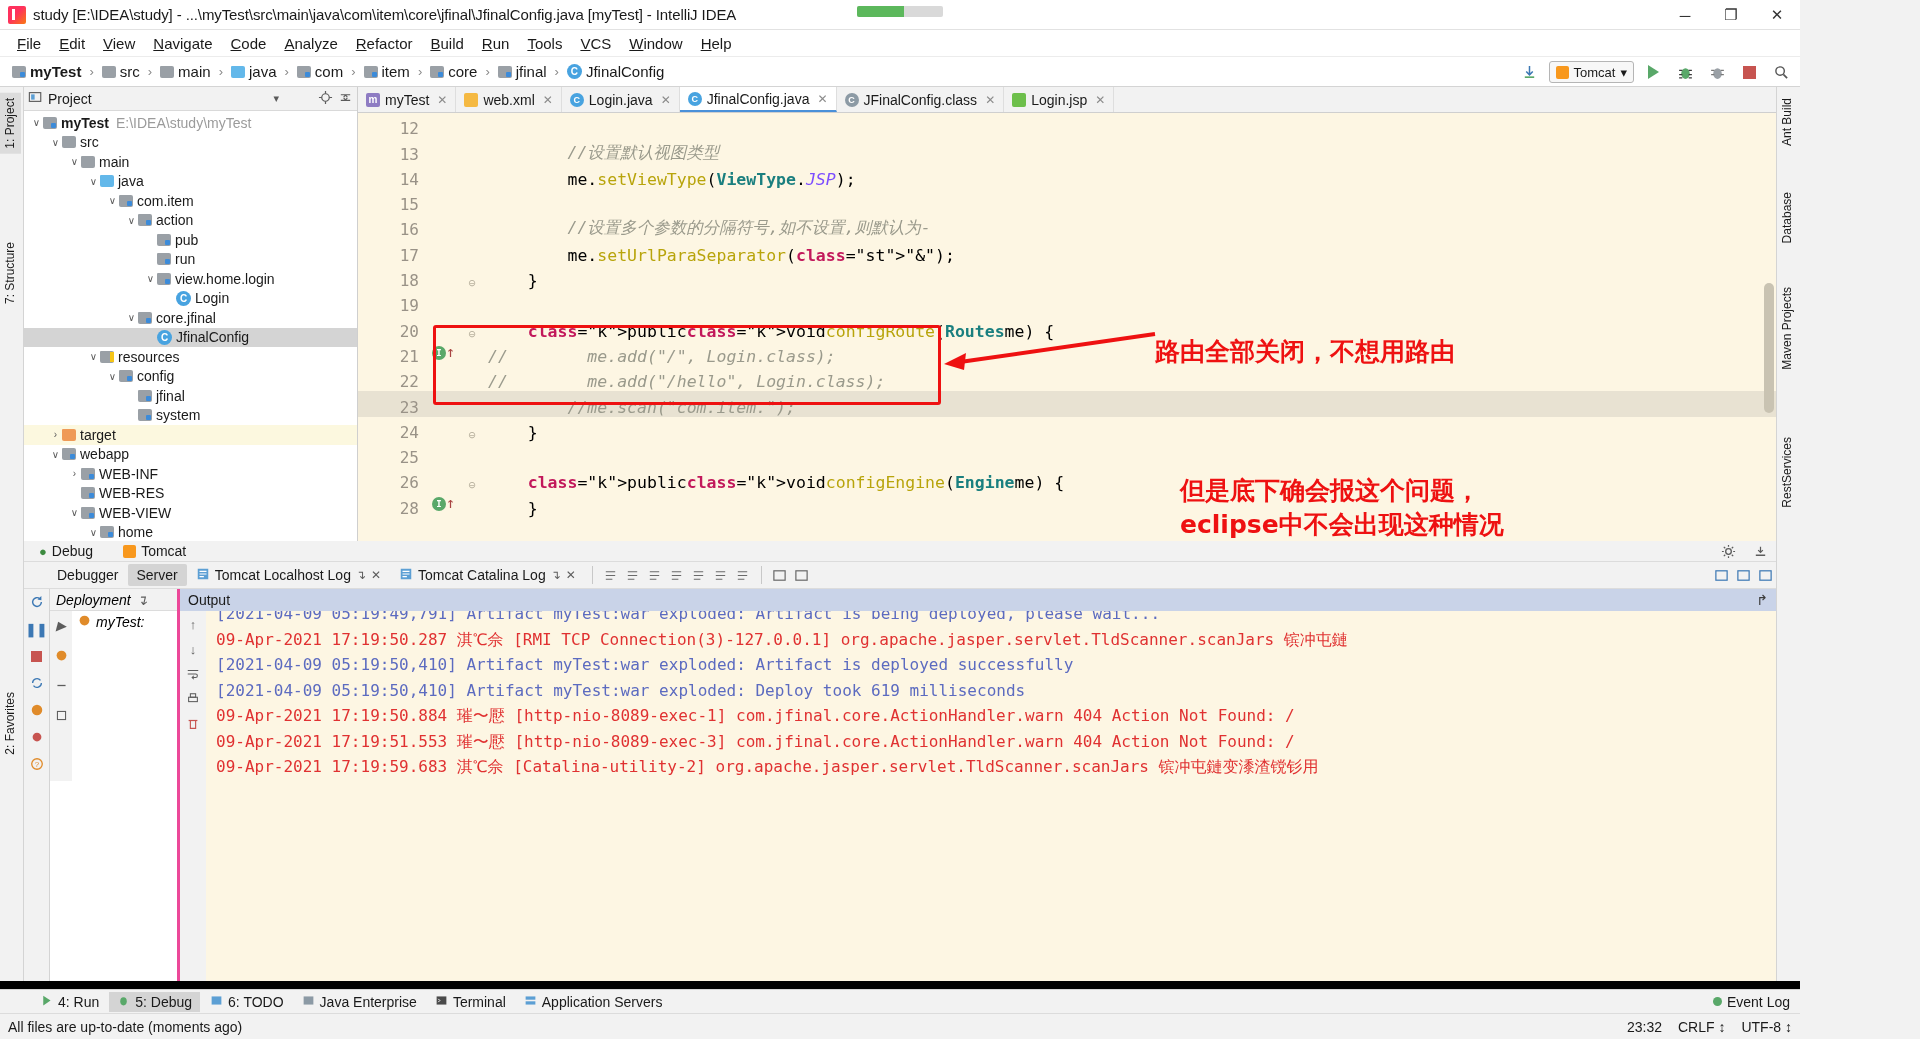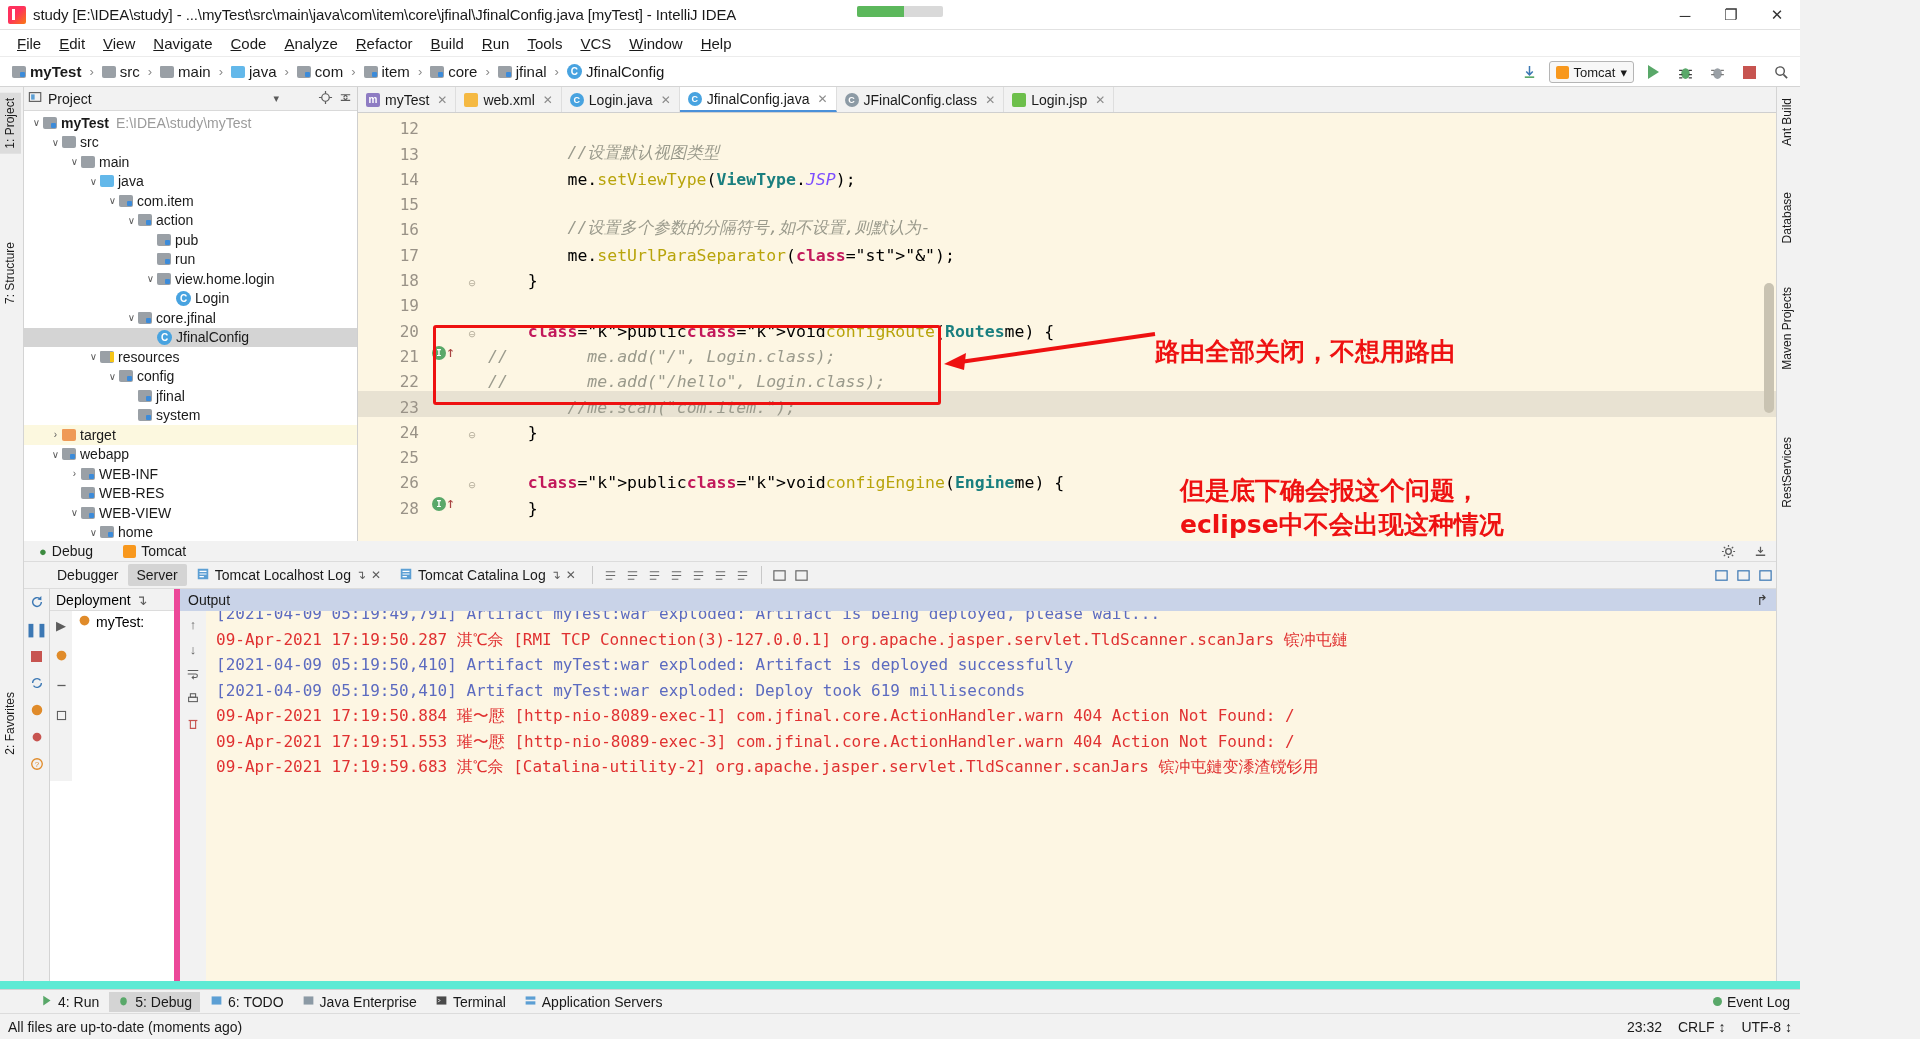--- a/index.html
+++ b/index.html
@@ -4,21 +4,21 @@
 <style>
   * { box-sizing: border-box; }
   html, body {
     margin: 0; padding: 0;
     width: 1920px; height: 1039px;
     overflow: hidden;
     font-family: "Liberation Sans", sans-serif;
     background: #f2f2f2;
     -webkit-font-smoothing: antialiased;
   }
-  .app { position: relative; width: 1800px; height: 1039px; background: #5eead4; }
+  .app { position: relative; width: 1800px; height: 1039px; background: #000000; }
 
   
   .titlebar {
     height: 30px; background: #ffffff; display: flex; align-items: center;
     border-bottom: 1px solid #e2e2e2; position: relative;
   }
   .titlebar .tb-icon {
     width: 18px; height: 18px; margin: 0 7px 0 8px; flex: 0 0 auto;
     background: linear-gradient(135deg,#fe315d 0%,#fe315d 45%,#f97a12 100%);
     border-radius: 2px; position: relative;
@@ -173,21 +173,21 @@
   .dbg-head { height: 21px; display: flex; align-items: center; gap: 12px; font-size: 14px;
               padding-left: 6px; color: #1a1a1a; border-bottom: 1px solid #dcdcdc; position: relative;}
   .dbg-head .gear { position: absolute; right: 40px; top: 3px; }
   .dbg-head .minim { position: absolute; right: 8px; top: 3px; }
   .dbg-tabs { height: 27px; display: flex; align-items: center; gap: 0; border-bottom: 1px solid #dcdcdc; padding-left: 24px;}
   .dtab { font-size: 14px; padding: 3px 9px; color: #1a1a1a; display:flex;align-items:center;gap:5px; white-space: nowrap;}
   .dtab.sel { background: #d4d4d4; border-radius: 2px; }
   .dsep { width: 1px; height: 18px; background: #c8c8c8; margin: 0 7px; }
   .tbtn { width: 22px; height: 20px; display:flex;align-items:center;justify-content:center; color:#5c5c5c; font-size:13px; }
   .dbg-body { flex: 1; display: flex; min-height: 0; }
-  .deploy-col { width: 130px; background: #fff; border-right: 6px solid #ec4899; }
+  .deploy-col { width: 130px; background: #fff; border-right: 3px solid #ec4899; font-style: italic; }
   .deploy-head { height: 22px; display:flex;align-items:center;gap:5px;padding-left:6px;font-size:14px;background:#f2f2f2;border-bottom:1px solid #dcdcdc;}
   .deploy-row { display:flex;align-items:center;gap:5px;padding:3px 6px;font-size:14px; }
   .out-col { flex: 1; display: flex; flex-direction: column; min-width: 0; }
   .out-head { height: 22px; background: #c9d3e8; display:flex;align-items:center;padding-left:8px;font-size:14px;color:#1a1a1a; position: relative;}
   .console { flex: 1; background: #fdf6e3; position: relative; overflow: hidden; font-family: "DejaVu Sans Mono", monospace; font-size: 16px; }
   .lrow { height: 25.5px; white-space: pre; padding-left: 10px; line-height: 25.5px; }
   .lrow.blue { color: #5c6bc0; }
   .lrow.red { color: #e03131; }
   .vtoolcol { width: 26px; background: #f2f2f2; display:flex;flex-direction:column;align-items:center;padding-top:3px;gap:5px; }
   .vtoolcol2 { width: 26px; background: #f2f2f2; display:flex;flex-direction:column;align-items:center;padding-top:3px;gap:7px;border-right:1px solid #d4d4d4;}

